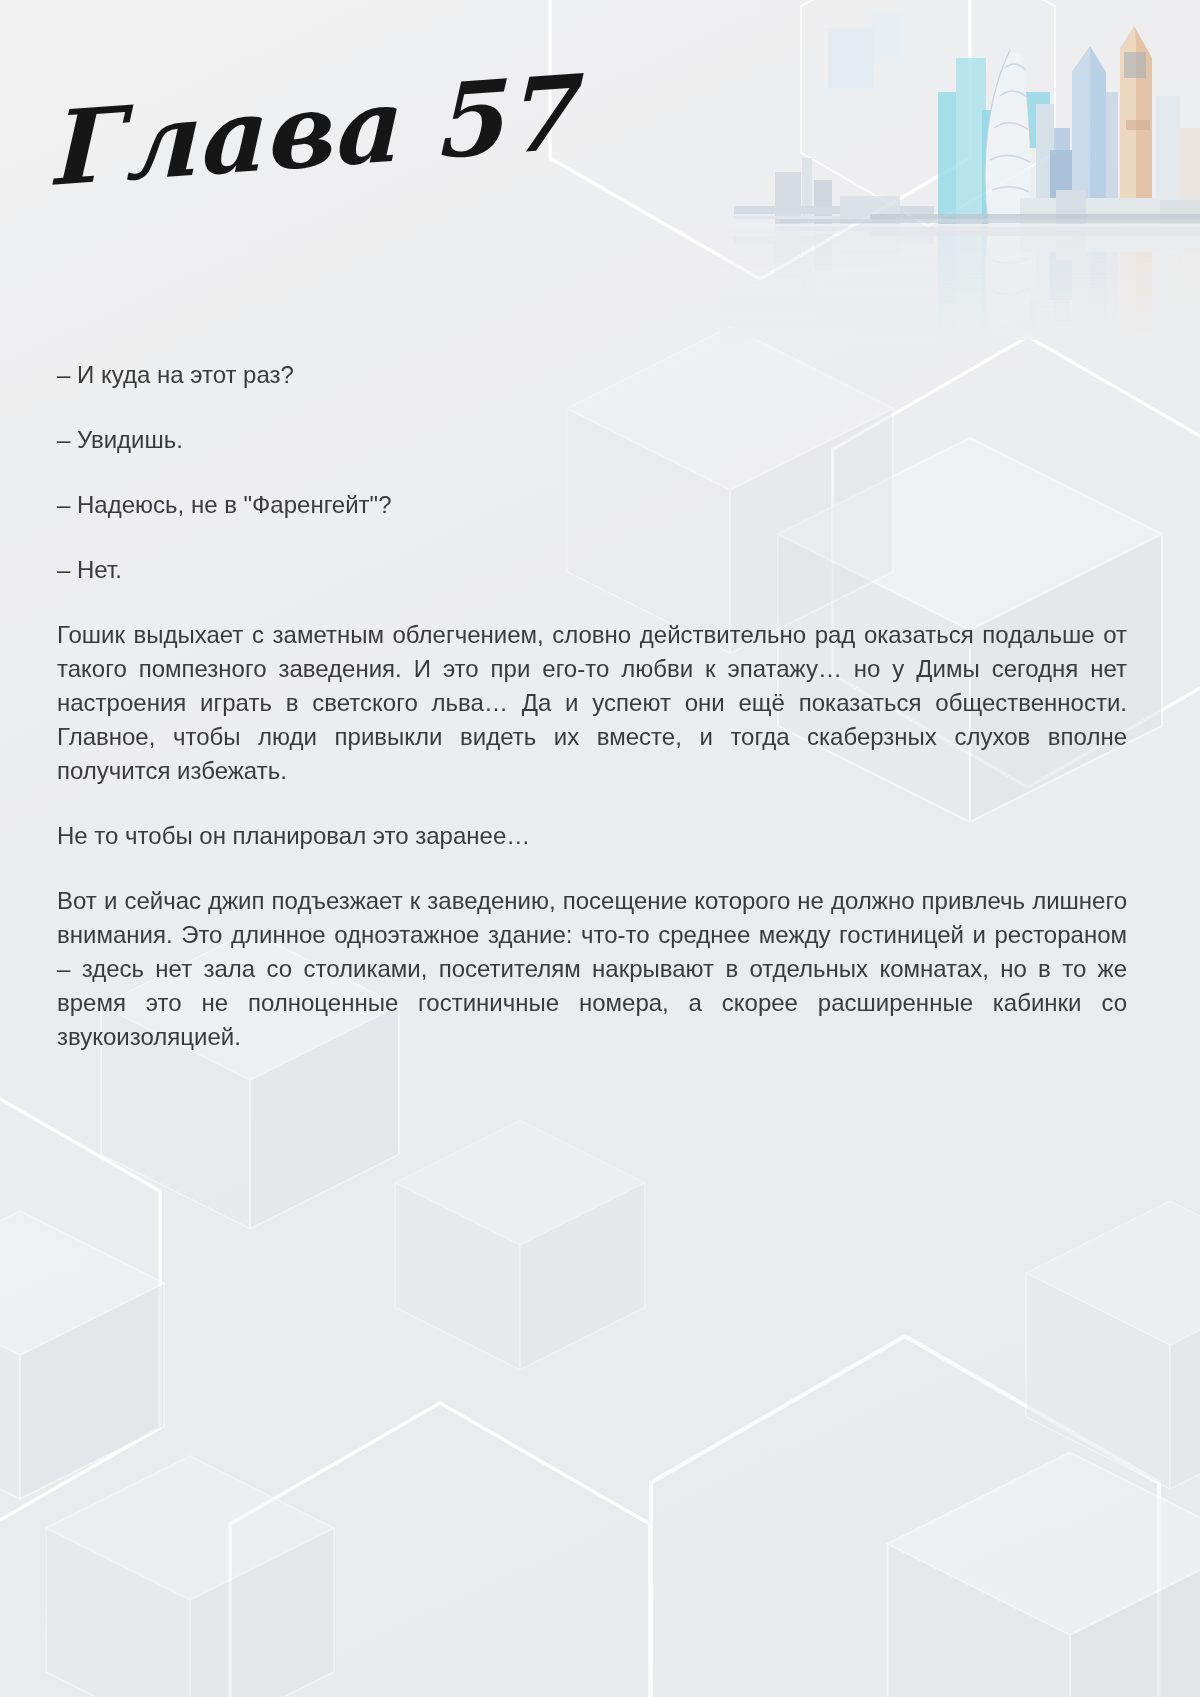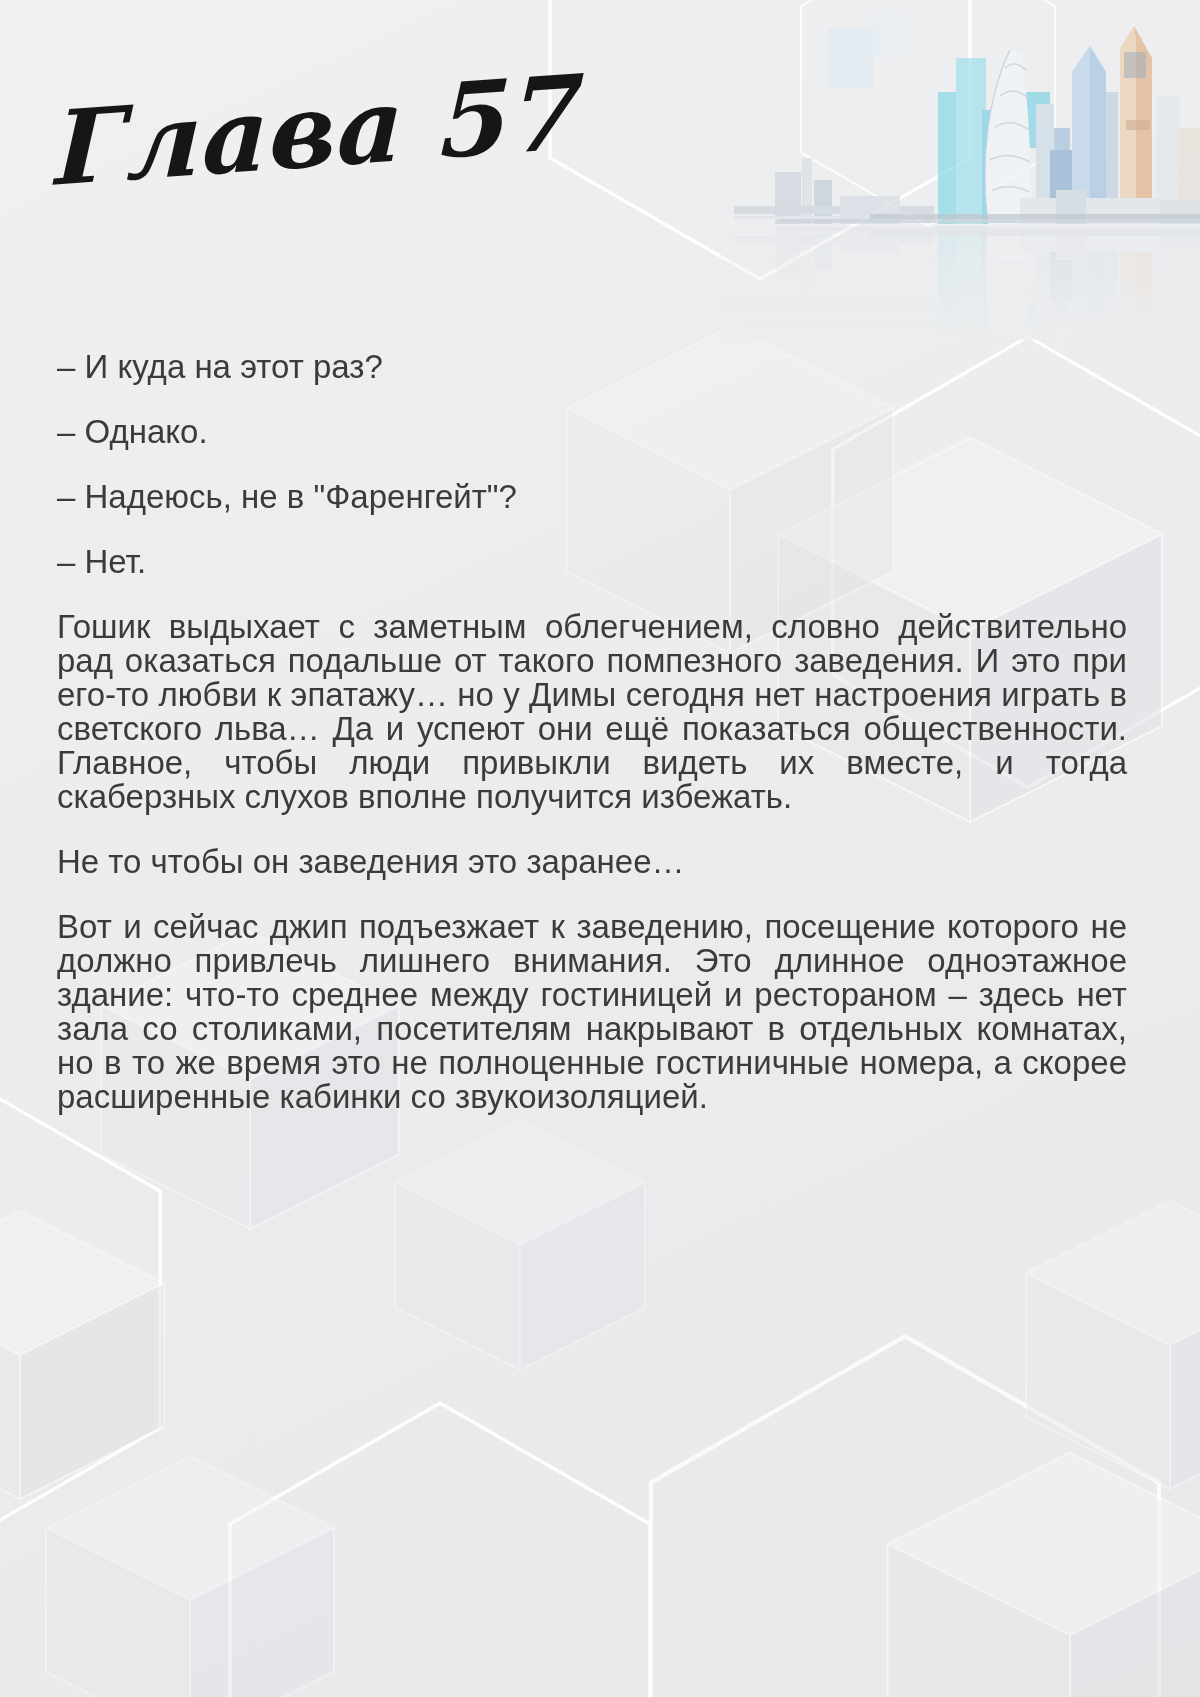--- a/index.html
+++ b/index.html
@@ -28,22 +28,22 @@
     transform:rotate(-4deg) skewX(-6deg);
     transform-origin:left top;
     white-space:nowrap;
   }
   
   .chapter-text{
     position:absolute;left:57px;top:350px;width:1070px;
     color:#3b3b3b;
   }
   .chapter-text p{
-    margin:0 0 31px 0;
-    font-size:33px;line-height:34px;
+    margin:8px 0 31px 0;
+    font-size:24px;line-height:34px;
     text-align:justify;
   }
   .z-text{z-index:3;}
   .z-decor{z-index:1;}
 </style>
 </head>
 <body>
 
 <div class="page">
 
@@ -176,21 +176,21 @@
       </g>
       <use href="#skyline" transform="translate(0,450) scale(1,-1)" opacity="0.3"></use>
       <rect x="0" y="225" width="480" height="115" fill="url(#g-fade)"></rect>
     </svg>
   </div>
 
   <div class="chapter-title z-text">Глава 57</div>
 
   <div class="chapter-text z-text">
     <p>– И куда на этот раз?</p>
-    <p>– Однако.</p>
+    <p>– Увидишь.</p>
     <p>– Надеюсь, не в "Фаренгейт"?</p>
     <p>– Нет.</p>
     <p>Гошик выдыхает с заметным облегчением, словно действительно рад оказаться подальше от такого помпезного заведения. И это при его-то любви к эпатажу… но у Димы сегодня нет настроения играть в светского льва… Да и успеют они ещё показаться общественности. Главное, чтобы люди привыкли видеть их вместе, и тогда скаберзных слухов вполне получится избежать.</p>
-    <p>Не то чтобы он заведения это заранее…</p>
+    <p>Не то чтобы он планировал это заранее…</p>
     <p>Вот и сейчас джип подъезжает к заведению, посещение которого не должно привлечь лишнего внимания. Это длинное одноэтажное здание: что-то среднее между гостиницей и рестораном – здесь нет зала со столиками, посетителям накрывают в отдельных комнатах, но в то же время это не полноценные гостиничные номера, а скорее расширенные кабинки со звукоизоляцией.</p>
   </div>
 
 </div>
 
 </body></html>

